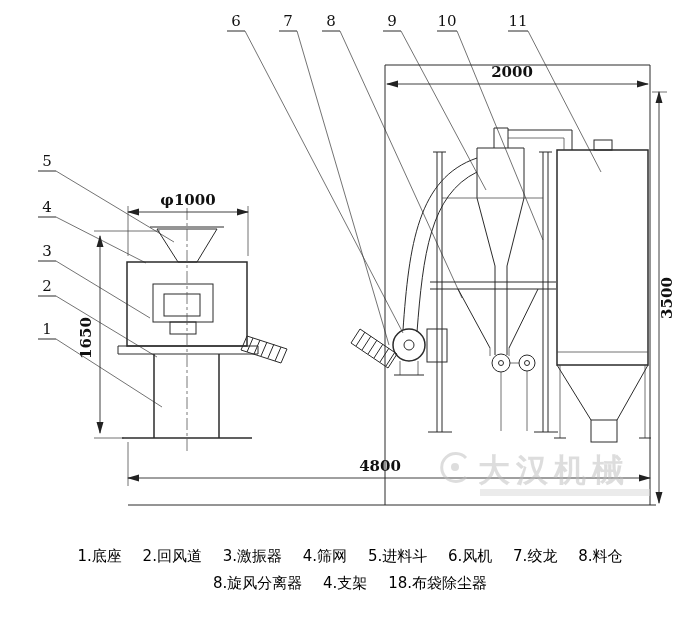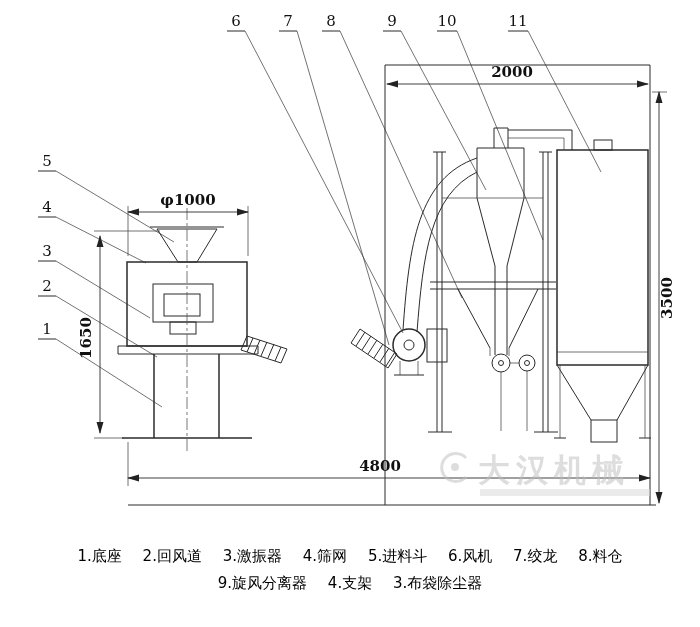--- a/index.html
+++ b/index.html
@@ -222,18 +222,18 @@
     <span>1.底座</span>
     <span>2.回风道</span>
     <span>3.激振器</span>
     <span>4.筛网</span>
     <span>5.进料斗</span>
     <span>6.风机</span>
     <span>7.绞龙</span>
     <span>8.料仓</span>
   </div>
   <div>
-    <span>9.旋风分离器</span>
+    <span>8.旋风分离器</span>
     <span>4.支架</span>
-    <span>3.布袋除尘器</span>
+    <span>18.布袋除尘器</span>
   </div>
 </div>
 </div>
 
 </body></html>

